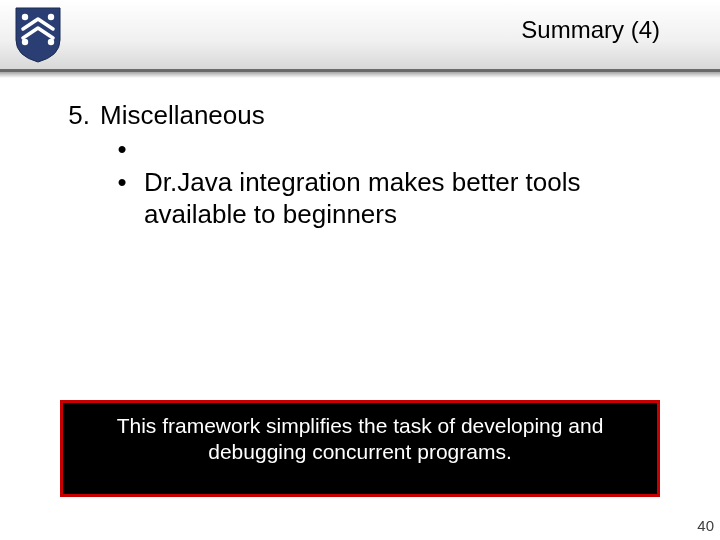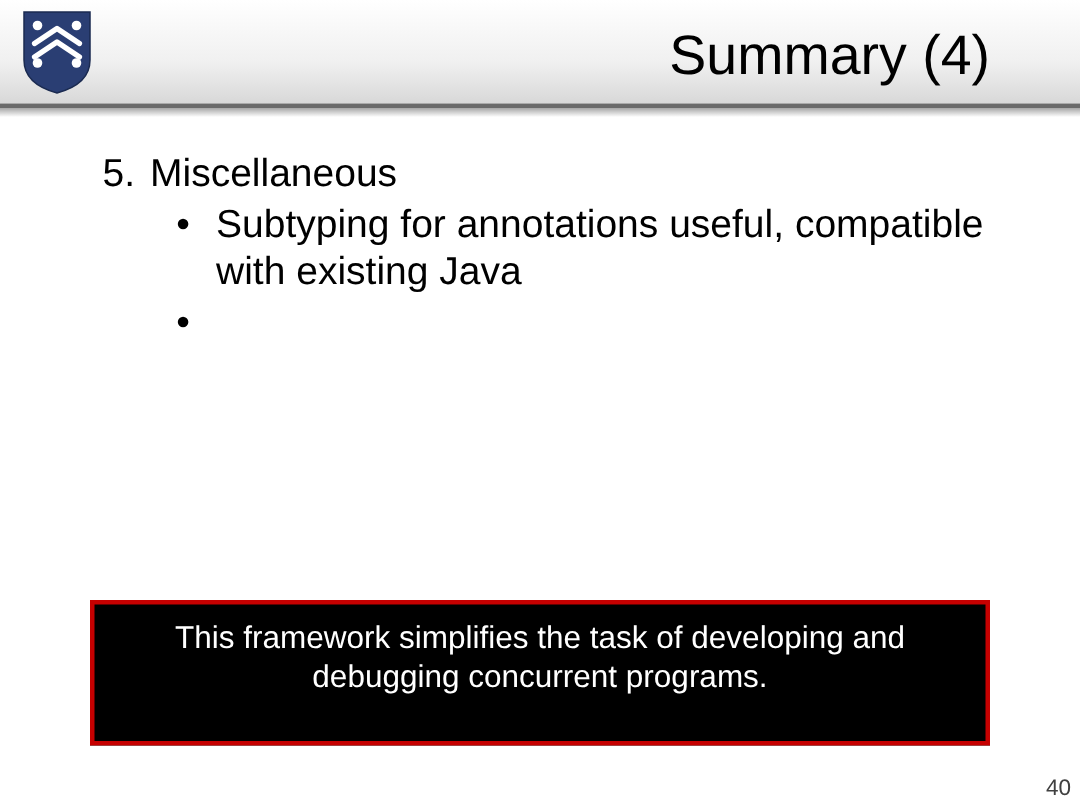--- a/index.html
+++ b/index.html
@@ -21,21 +21,21 @@
     position: absolute;
     left: 14px;
     top: 6px;
     width: 48px;
     height: 58px;
   }
   .title {
     position: absolute;
     right: 60px;
     top: 16px;
-    font-size: 37px;
+    font-size: 24px;
     color: #000;
   }
 
   .content {
     padding: 28px 56px 0 56px;
     font-size: 26px;
     color: #000;
     line-height: 1.22;
   }
   .row {
@@ -99,25 +99,25 @@
 <div class="header-shadow"></div>
 
 <div class="content">
   <div class="row">
     <div class="num-col">5.</div>
     <div class="text-col">Miscellaneous</div>
   </div>
   <div class="row">
     <div class="num-col"></div>
     <div class="bullet-col">•</div>
-    <div class="text-col">Subtyping for annotations useful, compatible with existing Java</div>
   </div>
   <div class="row">
     <div class="num-col"></div>
     <div class="bullet-col">•</div>
+    <div class="text-col">Dr.Java integration makes better tools available to beginners</div>
   </div>
 </div>
 
 <div class="callout">
   <span>This framework simplifies the task of developing and debugging concurrent programs.</span>
 </div>
 
 <div class="page-num">40</div>
 
 </body></html>

